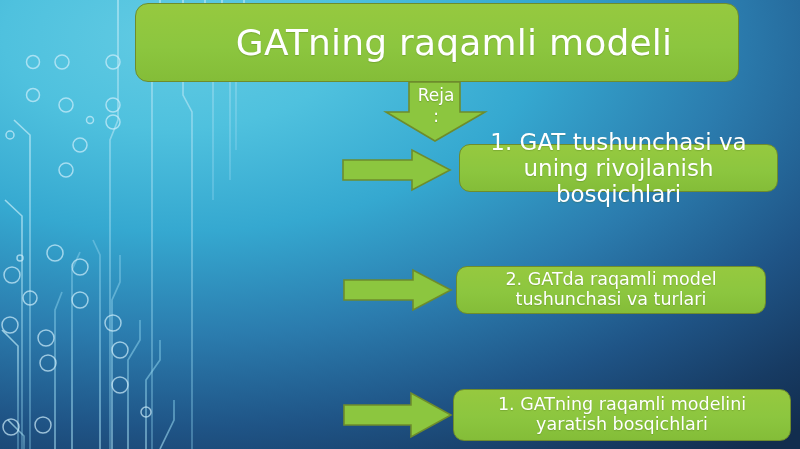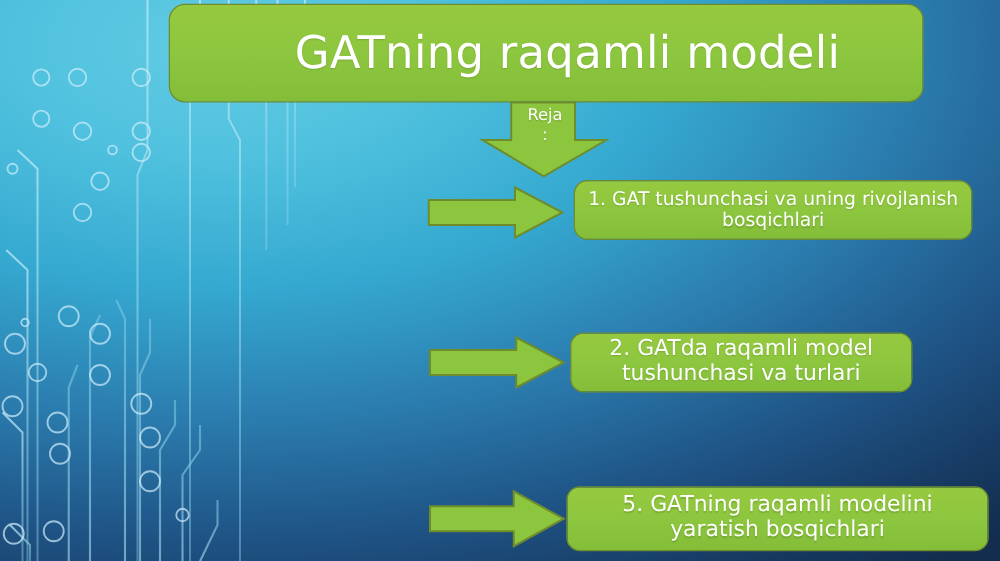--- a/index.html
+++ b/index.html
@@ -41,22 +41,22 @@
     text-shadow:0 1px 1px rgba(60,90,20,.25);
   }
   #title-box {
     left:135px; top:3px; width:604px; height:79px;
     border-radius:13px;
     font-size:36px;
     font-weight:400;
     letter-spacing:.2px;
     padding-left:34px;
   }
-  #item-box-1 { left:459px; top:144px; width:319px; height:48px; font-size:15px; }
-  #item-box-2 { left:456px; top:266px; width:274px; height:48px; font-size:17.5px; }
+  #item-box-1 { left:459px; top:144px; width:319px; height:48px; font-size:23px; }
+  #item-box-2 { left:456px; top:266px; width:310px; height:48px; font-size:17.5px; }
   #item-box-3 { left:453px; top:389px; width:338px; height:52px; font-size:17.5px; }
   .gbox .txt { padding:0 8px; display:block; }
 
   
   .arrow-svg { position:absolute; overflow:visible; }
   .arrow-shape {
     fill:#8cc63f;
     stroke:#6e8c2c;
     stroke-width:1.6;
     stroke-linejoin:miter;
@@ -65,21 +65,21 @@
   #arrow-right-1 { left:342px; top:149px; }
   #arrow-right-2 { left:343px; top:269px; }
   #arrow-right-3 { left:343px; top:392px; }
 
   #reja-label {
     position:absolute;
     left:386px; top:85px;
     width:100px;
     text-align:center;
     color:#ffffff;
-    font-size:13px;
+    font-size:17px;
     line-height:1.25;
     pointer-events:none;
     text-shadow:0 1px 1px rgba(60,90,20,.3);
   }
   #reja-label .l2 { display:block; }
 </style>
 </head>
 <body>
 
 <div id="slide">
@@ -182,16 +182,16 @@
     <path class="arrow-shape" d="M1 13 L68 13 L68 1 L108 23 L68 45 L68 33 L1 33 Z"></path>
   </svg>
 
   <div class="gbox" id="item-box-1">
     <span class="txt">1. GAT tushunchasi va uning rivojlanish bosqichlari</span>
   </div>
   <div class="gbox" id="item-box-2">
     <span class="txt">2. GATda raqamli model tushunchasi va turlari</span>
   </div>
   <div class="gbox" id="item-box-3">
-    <span class="txt">5. GATning raqamli modelini yaratish bosqichlari</span>
+    <span class="txt">1. GATning raqamli modelini yaratish bosqichlari</span>
   </div>
 
 </div>
 
 </body></html>

